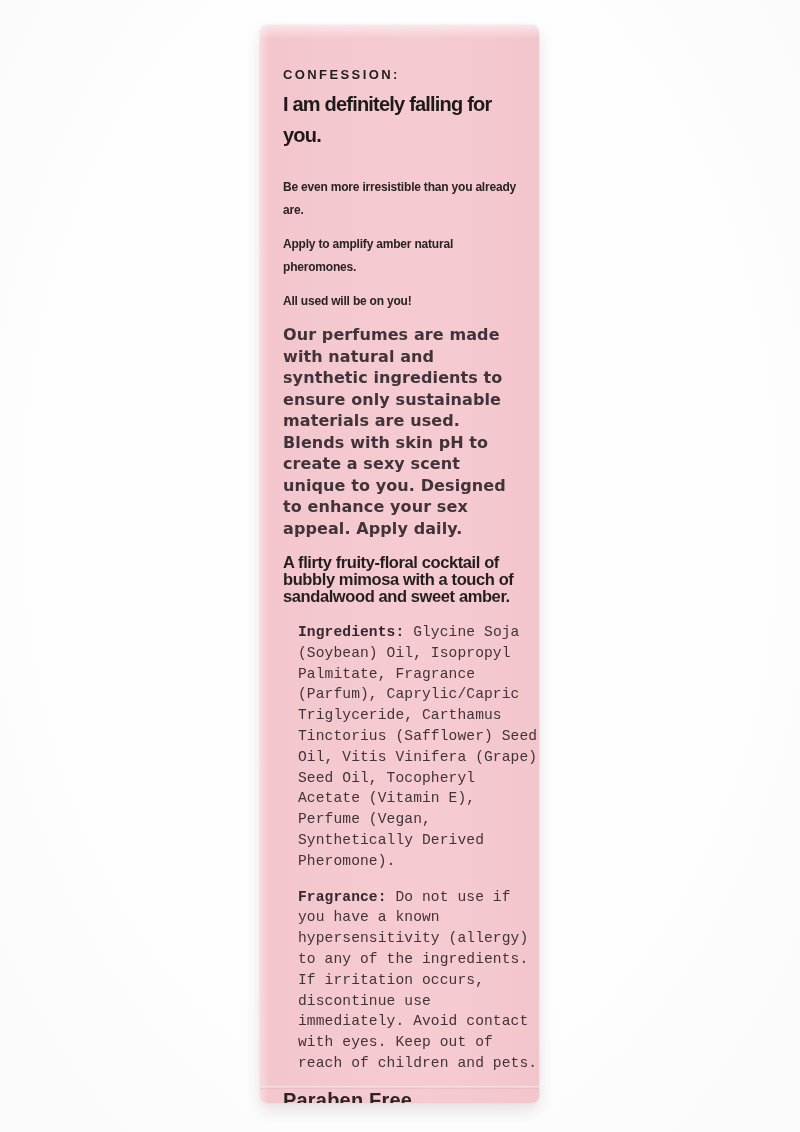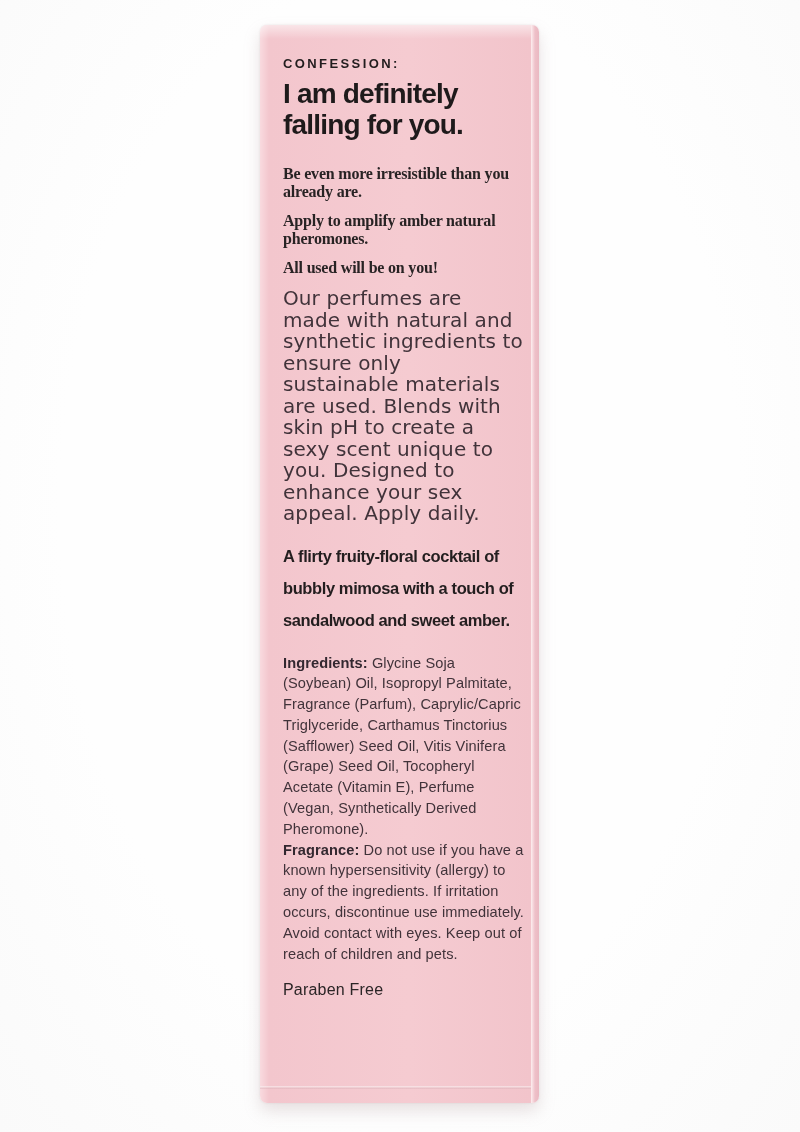--- a/index.html
+++ b/index.html
@@ -51,81 +51,80 @@
     left: 0; right: 0; bottom: 14px;
     height: 3px;
     background: linear-gradient(180deg, rgba(255,255,255,0.55), rgba(200,150,158,0.35));
   }
 
   .confession {
     font-size: 13px;
     font-weight: 700;
     letter-spacing: 2.4px;
     color: #221d1e;
-    margin: 1px 0 7px 0;
+    margin: 12px 0 7px 0;
   }
   .headline {
-    font-size: 28px;
+    font-size: 20px;
     font-weight: 700;
     letter-spacing: -0.8px;
     line-height: 31px;
     color: #1e1a1b;
     margin: 0 0 25px 0;
     width: 238px;
   }
   .intro {
-    font-size: 16px;
+    font-size: 12px;
     font-weight: 600;
     letter-spacing: -0.2px;
-    line-height: 18px;
+    line-height: 23px;
     color: #282324;
     margin: 0 0 11px 0;
     width: 234px;
-    font-family: Liberation Serif, serif;
   }
   .desc {
     font-family: "DejaVu Sans", sans-serif;
-    font-size: 20px;
-    font-weight: 400;
+    font-size: 16px;
+    font-weight: 700;
     letter-spacing: 0.1px;
     line-height: 21.5px;
     color: #41333a;
     margin: 8px 0 15px 0;
     width: 240px;
   }
   .scent {
     font-size: 16.5px;
     font-weight: 700;
     letter-spacing: -0.4px;
-    line-height: 32px;
+    line-height: 17px;
     color: #231e1f;
     margin: 1px 0 17px 0;
     width: 236px;
   }
   .ing {
-    font-family: Liberation Sans, sans-serif;
+    font-family: Liberation Mono, monospace;
     font-size: 14.6px;
     font-weight: 400;
     line-height: 20.8px;
     letter-spacing: 0.1px;
     color: #41333a;
-    margin: 0;
+    margin: 15px;
     width: 242px;
   }
   .ing .lbl {
     font-weight: 700;
     color: #332830;
   }
   .ing .lbl::after { content: "\00a0"; }
   .claims {
     margin-top: 14px;
   }
   .claim {
-    font-size: 16px;
-    font-weight: 400;
+    font-size: 20px;
+    font-weight: 700;
     letter-spacing: 0.2px;
     line-height: 23px;
     color: #2b2526;
   }
 </style>
 </head>
 <body>
 
 <div class="stage">
   <div class="box">

